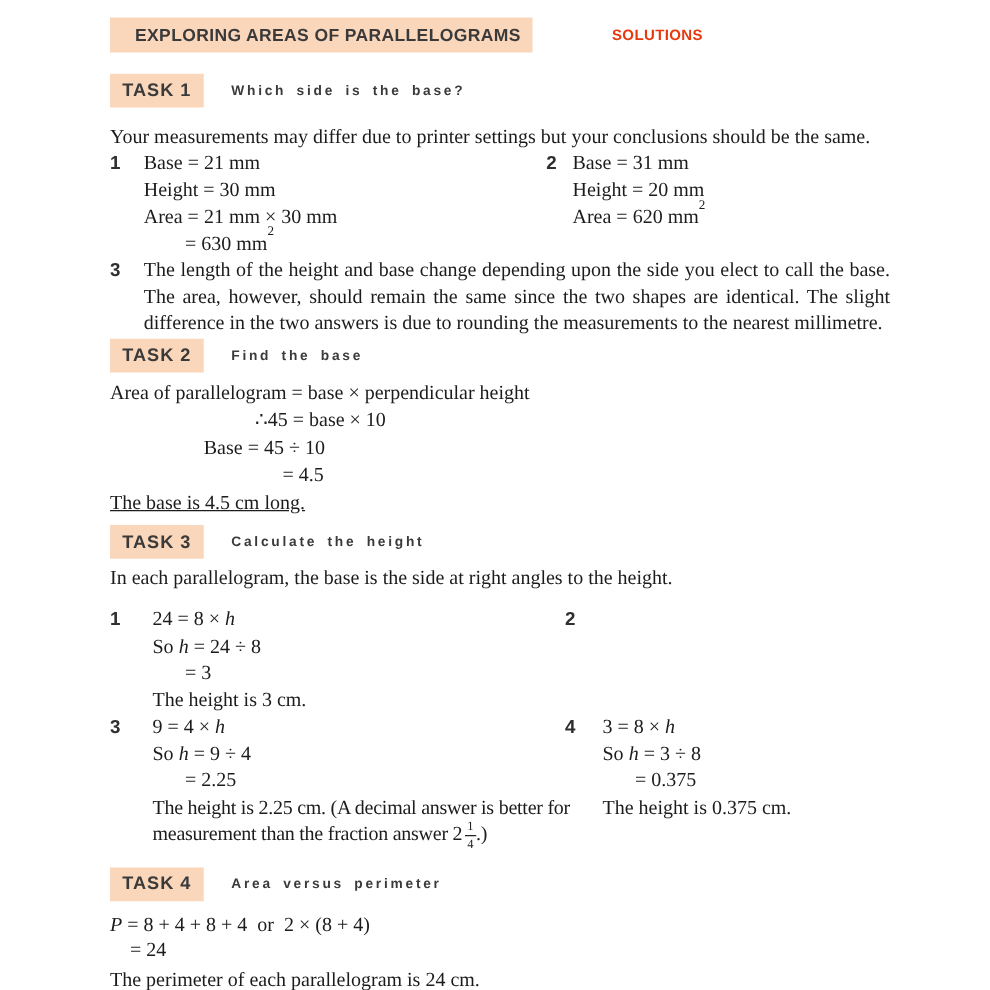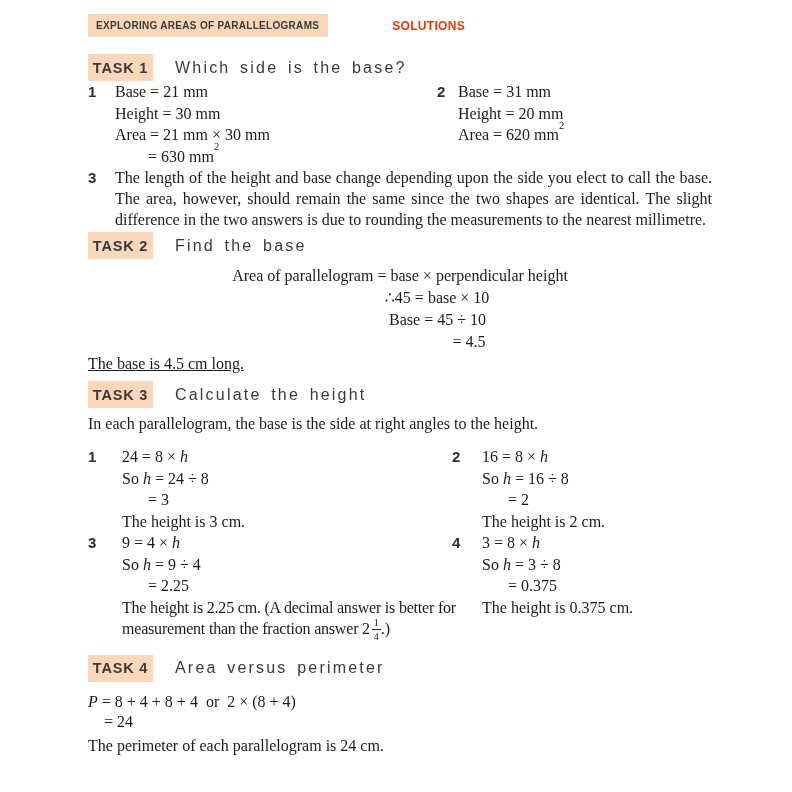--- a/index.html
+++ b/index.html
@@ -6,40 +6,40 @@
   body{
     width:792px;height:792px;overflow:hidden;background:#ffffff;
     font-family:"Liberation Serif",serif;font-size:16px;color:var(--body_text,#1c1c1c);
   }
   .page{padding:14px 0 0 88px;width:624px;}
 
   
   .header{display:flex;align-items:center;}
   .title-badge{
     background:var(--badge_bg,#fad6bb);color:var(--heading_text,#3a3a3a);
-    font-family:"Liberation Sans",sans-serif;font-weight:bold;font-size:10px;
-    letter-spacing:0.3px;padding:6px 9px 6px 8px;white-space:nowrap;
+    font-family:"Liberation Sans",sans-serif;font-weight:bold;font-size:14px;
+    letter-spacing:0.3px;padding:6px 9px 6px 20px;white-space:nowrap;
   }
   .solutions{
     margin-left:64px;color:var(--solutions_red,#e8380d);
     font-family:"Liberation Sans",sans-serif;font-weight:bold;font-size:12px;letter-spacing:0.3px;
   }
 
   
   .task-row{display:flex;align-items:center;}
   .mt-t1{margin-top:17px}.mt-t2{margin-top:2px}.mt-t3{margin-top:6px}.mt-t4{margin-top:13px}
   .task-badge{
     background:var(--badge_bg,#fad6bb);color:var(--heading_text,#3a3a3a);
-    width:65px;height:27px;display:flex;align-items:center;justify-content:center;
+    width:75px;height:27px;display:flex;align-items:center;justify-content:center;
     font-family:"Liberation Sans",sans-serif;font-weight:bold;font-size:14.5px;letter-spacing:0.8px;
     flex:0 0 auto;
   }
   .task-heading{
     margin-left:22px;color:var(--heading_text,#3a3a3a);
-    font-family:"Liberation Sans",sans-serif;font-weight:normal;font-size:16px;
+    font-family:"Liberation Sans",sans-serif;font-weight:bold;font-size:11px;
     letter-spacing:2.2px;word-spacing:3px;white-space:nowrap;
   }
 
   
   .intro{margin:13px 0 0 0;line-height:21px;}
   .intro3{margin:5px 0 0 0;line-height:21px;}
   .answer{margin:0;line-height:22px;text-decoration:underline;}
 
   
   .grid{display:grid;}
@@ -54,23 +54,23 @@
   }
   .w27{width:27px}.w21{width:21px}.w34{width:34px}.w30{width:30px}
   .lines{flex:1 1 auto;}
   .lines > div{line-height:21.5px;}
   .ind33{margin-left:33px;}
   .ind26{margin-left:26px;}
   .item3{margin-top:0;}
   .just{flex:1 1 auto;text-align:justify;line-height:21px;}
 
   
-  .t2block{margin-top:6px;text-align:center;}
+  .t2block{margin-top:6px;}
   .t2block > div{line-height:22px;}
-  .ml110{margin-left:74px}.ml108{margin-left:75px}.ml138{margin-left:138px}
+  .ml110{margin-left:116px}.ml108{margin-left:75px}.ml138{margin-left:138px}
 
   
   .t4block{margin-top:10px;}
   .t4block > div{line-height:20px;}
   .ml16{margin-left:16px;}
   .t4answer{margin:4px 0 0 0;line-height:20px;}
 
   .pre{white-space:pre-wrap;}
   i{font-style:italic;}
   sup{font-size:10.5px;position:relative;top:-5px;line-height:0;}
@@ -91,20 +91,21 @@
   <div class="header">
     <div class="title-badge">EXPLORING AREAS OF PARALLELOGRAMS</div>
     <div class="solutions">SOLUTIONS</div>
   </div>
 
   <div class="task-row mt-t1">
     <div class="task-badge">TASK 1</div>
     <div class="task-heading">Which side is the base?</div>
   </div>
 
+  <p class="intro">Your measurements may differ due to printer settings but your conclusions should be the same.</p>
 
   <div class="grid g1">
     <div class="item">
       <span class="num w27">1</span>
       <div class="lines">
         <div>Base = 21 mm</div>
         <div>Height = 30 mm</div>
         <div>Area = 21 mm × 30 mm</div>
         <div class="ind33"><span>= 630 mm</span><sup>2</sup></div>
       </div>
@@ -149,26 +150,20 @@
       <span class="num w34">1</span>
       <div class="lines">
         <div><span>24 = 8 × </span><i>h</i></div>
         <div><span>So </span><i>h</i><span class="pre"> = 24 ÷ 8</span></div>
         <div class="ind26">= 3</div>
         <div>The height is 3 cm.</div>
       </div>
     </div>
     <div class="item">
       <span class="num w30">2</span>
-      <div class="lines">
-        <div><span>16 = 8 × </span><i>h</i></div>
-        <div><span>So </span><i>h</i><span class="pre"> = 16 ÷ 8</span></div>
-        <div class="ind26">= 2</div>
-        <div>The height is 2 cm.</div>
-      </div>
     </div>
   </div>
 
   <div class="grid g3 g3b">
     <div class="item">
       <span class="num w34">3</span>
       <div class="lines">
         <div><span>9 = 4 × </span><i>h</i></div>
         <div><span>So </span><i>h</i><span class="pre"> = 9 ÷ 4</span></div>
         <div class="ind26">= 2.25</div>

